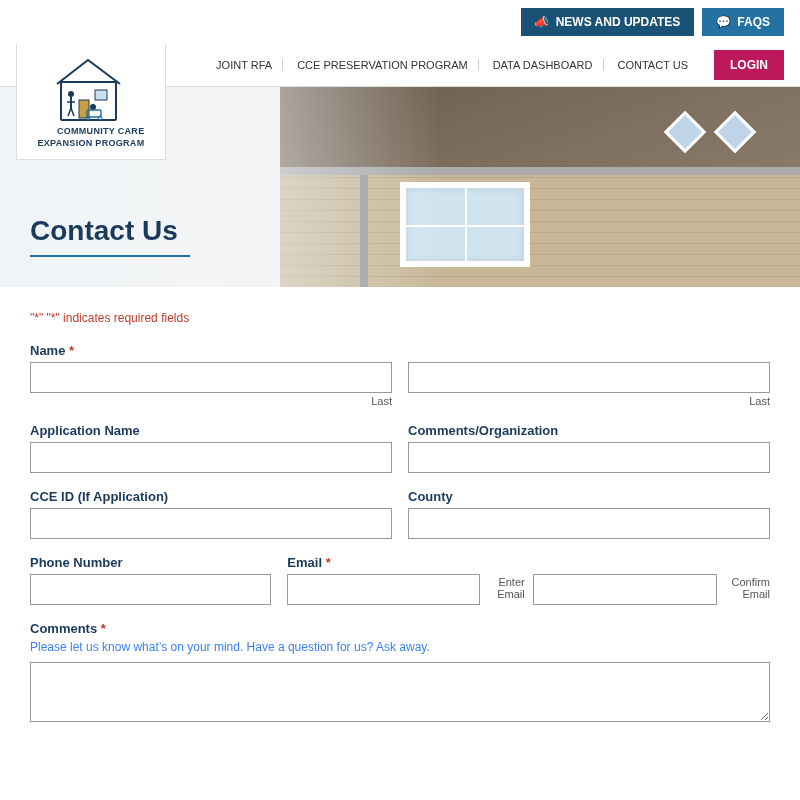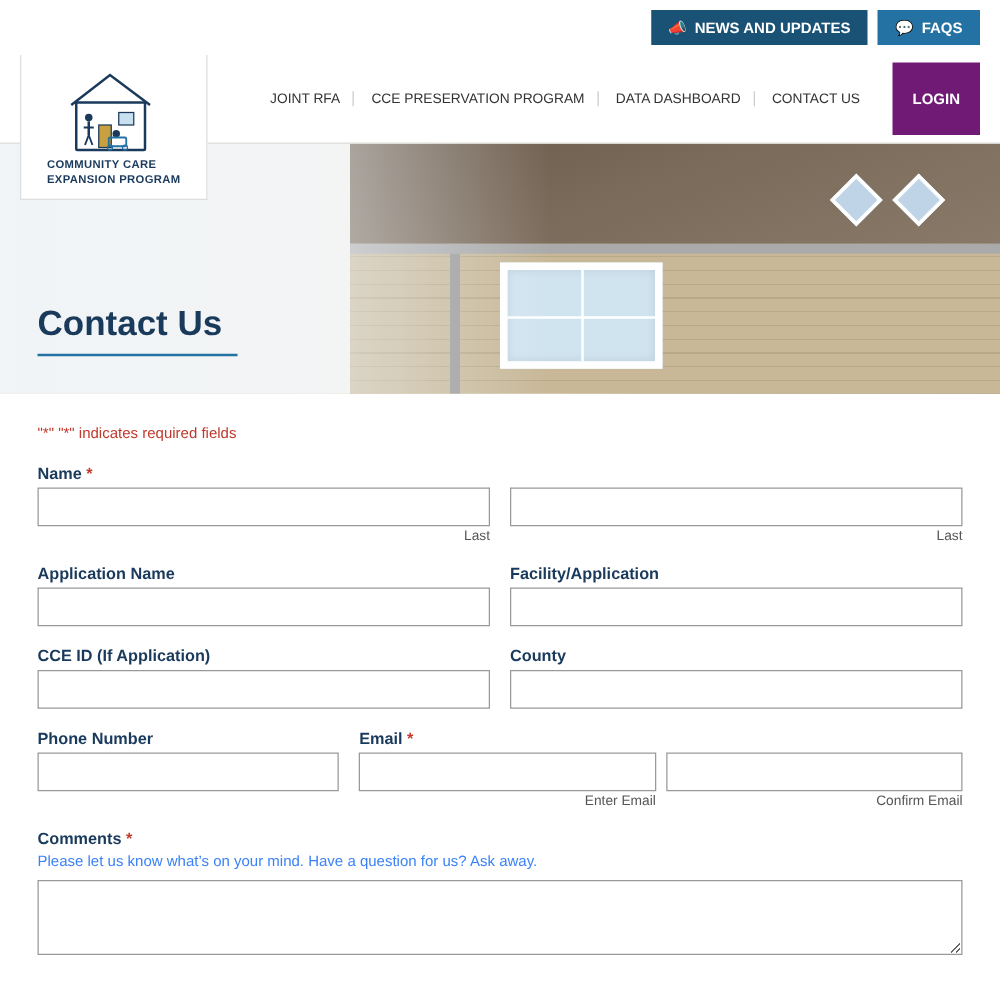--- a/index.html
+++ b/index.html
@@ -57,24 +57,24 @@
       font-size: 11px;
       padding: 0 10px;
       text-transform: uppercase;
       font-weight: 500;
       border-right: 1px solid #ccc;
     }
     .main-nav a:last-of-type {
       border-right: none;
     }
     .btn-login {
-      background: #701a75;
+      background: #be185d;
       color: #fff;
       border: none;
-      padding: 22px 16px;
+      padding: 8px 16px;
       font-size: 12px;
       font-weight: bold;
       cursor: pointer;
       margin-left: 12px;
       text-transform: uppercase;
     }
 
     
     .header-wrapper {
       position: relative;
@@ -94,21 +94,21 @@
       align-items: center;
       width: 150px;
     }
     .logo-icon {
       width: 80px;
       height: 70px;
     }
     .logo-text {
       font-size: 9px;
       font-weight: bold;
-      text-align: left;
+      text-align: right;
       color: #1a3a5c;
       line-height: 1.3;
       margin-top: 4px;
       text-transform: uppercase;
       letter-spacing: 0.3px;
     }
 
     
     .hero {
       position: relative;
@@ -213,21 +213,21 @@
       height: 60px;
       border: 1px solid #999;
       padding: 7px 8px;
       font-size: 13px;
       resize: vertical;
       outline: none;
     }
 
     
     .phone-col { flex: 1; }
-    .email-subfield { flex: 1; display: flex; flex-direction: column; }
+    .email-subfield { flex: 1; display: flex; flex-direction: row; }
   </style>
 </head>
 <body>
 
 <div class="top-bar">
   <button class="btn-news">
     <span>📣</span>
     <span>NEWS AND UPDATES</span>
   </button>
   <button class="btn-faqs">
@@ -320,21 +320,21 @@
       <div class="field-sublabel">Last</div>
     </div>
   </div>
 
   <div class="form-row">
     <div class="form-col">
       <label>Application Name</label>
       <input type="text" style="">
     </div>
     <div class="form-col">
-      <label>Facility/Application</label>
+      <label>Comments/Organization</label>
       <input type="text" style="">
     </div>
   </div>
 
   <div class="form-row">
     <div class="form-col">
       <label>CCE ID (If Application)</label>
       <input type="text" style="">
     </div>
     <div class="form-col">

